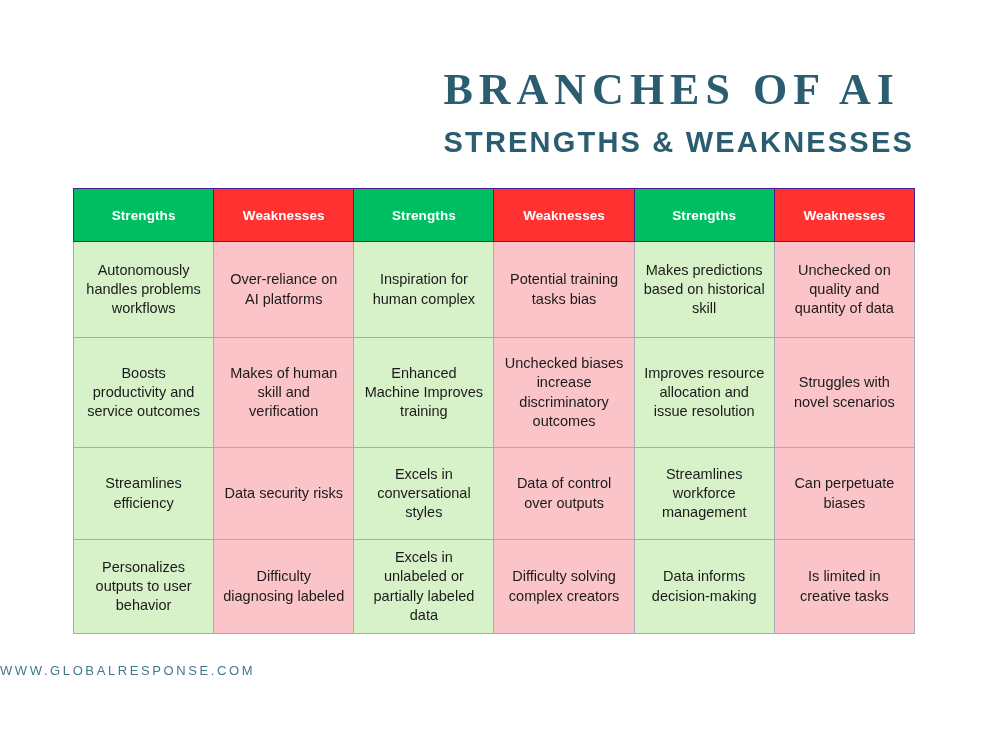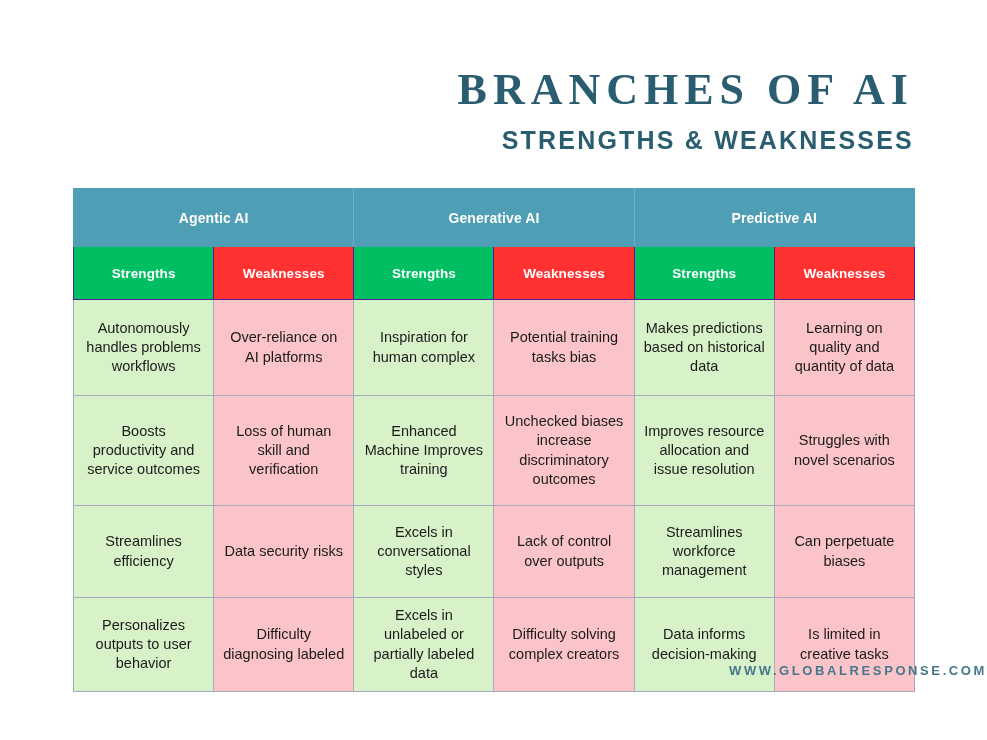--- a/index.html
+++ b/index.html
@@ -21,36 +21,36 @@
     position: relative;
     background: #ffffff;
     box-sizing: border-box;
   }
 
   
   .title-block {
     position: absolute;
     top: 66px;
     right: 73px;
-    text-align: right;
+    text-align: left;
   }
   .main-title {
     font-family: "Liberation Serif", "DejaVu Serif", serif;
     font-weight: bold;
     font-size: 44px;
     letter-spacing: 6px;
     color: #2a5d70;
     line-height: 1.1;
     margin: 0;
     white-space: nowrap;
   }
   .sub-title {
     font-family: "Liberation Sans", sans-serif;
     font-weight: bold;
-    font-size: 25px;
+    font-size: 29px;
     letter-spacing: 2.2px;
     color: #2a5d70;
     margin: 12px 0 0 0;
     white-space: nowrap;
   }
 
   
   .table-wrap {
     position: absolute;
     left: 73px;
@@ -104,23 +104,23 @@
   tr.r2 td.cell { height: 93px; }
   tr.r3 td.cell { height: 75px; }
   tr.r4 td.cell { height: 77px; }
 
   
   .footer {
     position: absolute;
     left: 0;
     right: 0;
     top: 663px;
-    text-align: right;
+    text-align: left;
     font-size: 13px;
-    font-weight: bold;
+    font-weight: normal;
     letter-spacing: 2.6px;
     color: #46788c;
   }
 </style>
 </head>
 <body>
 
 <div class="page">
 
   <div class="title-block">
@@ -133,55 +133,50 @@
       <colgroup>
         <col>
           <col>
           <col>
           <col>
           <col>
           <col>
       </colgroup>
       <thead>
         <tr>
-          <th class="group-head" colspan="2">Agentic AI</th>
-          <th class="group-head" colspan="2">Generative AI</th>
-          <th class="group-head" colspan="2">Predictive AI</th>
-        </tr>
-        <tr>
           <th class="sub-head s">Strengths</th>
           <th class="sub-head w">Weaknesses</th>
           <th class="sub-head s">Strengths</th>
           <th class="sub-head w">Weaknesses</th>
           <th class="sub-head s">Strengths</th>
           <th class="sub-head w">Weaknesses</th>
         </tr>
       </thead>
       <tbody>
         <tr class="r1">
           <td class="cell s">Autonomously handles problems workflows</td>
           <td class="cell w">Over-reliance on AI platforms</td>
           <td class="cell s">Inspiration for human complex</td>
           <td class="cell w">Potential training tasks bias</td>
-          <td class="cell s">Makes predictions based on historical data</td>
-          <td class="cell w">Learning on quality and quantity of data</td>
+          <td class="cell s">Makes predictions based on historical skill</td>
+          <td class="cell w">Unchecked on quality and quantity of data</td>
         </tr>
         <tr class="r2">
           <td class="cell s">Boosts productivity and service outcomes</td>
-          <td class="cell w">Loss of human skill and verification</td>
+          <td class="cell w">Makes of human skill and verification</td>
           <td class="cell s">Enhanced Machine Improves training</td>
           <td class="cell w">Unchecked biases increase discriminatory outcomes</td>
           <td class="cell s">Improves resource allocation and issue resolution</td>
           <td class="cell w">Struggles with novel scenarios</td>
         </tr>
         <tr class="r3">
           <td class="cell s">Streamlines efficiency</td>
           <td class="cell w">Data security risks</td>
           <td class="cell s">Excels in conversational styles</td>
-          <td class="cell w">Lack of control over outputs</td>
+          <td class="cell w">Data of control over outputs</td>
           <td class="cell s">Streamlines workforce management</td>
           <td class="cell w">Can perpetuate biases</td>
         </tr>
         <tr class="r4">
           <td class="cell s">Personalizes outputs to user behavior</td>
           <td class="cell w">Difficulty diagnosing labeled</td>
           <td class="cell s">Excels in unlabeled or partially labeled data</td>
           <td class="cell w">Difficulty solving complex creators</td>
           <td class="cell s">Data informs decision-making</td>
           <td class="cell w">Is limited in creative tasks</td>

